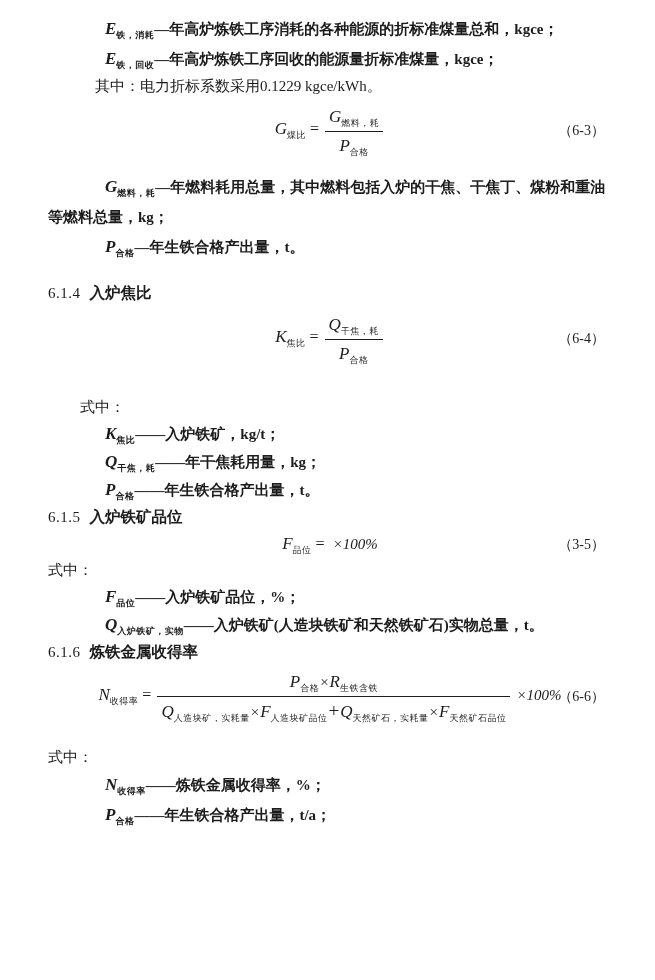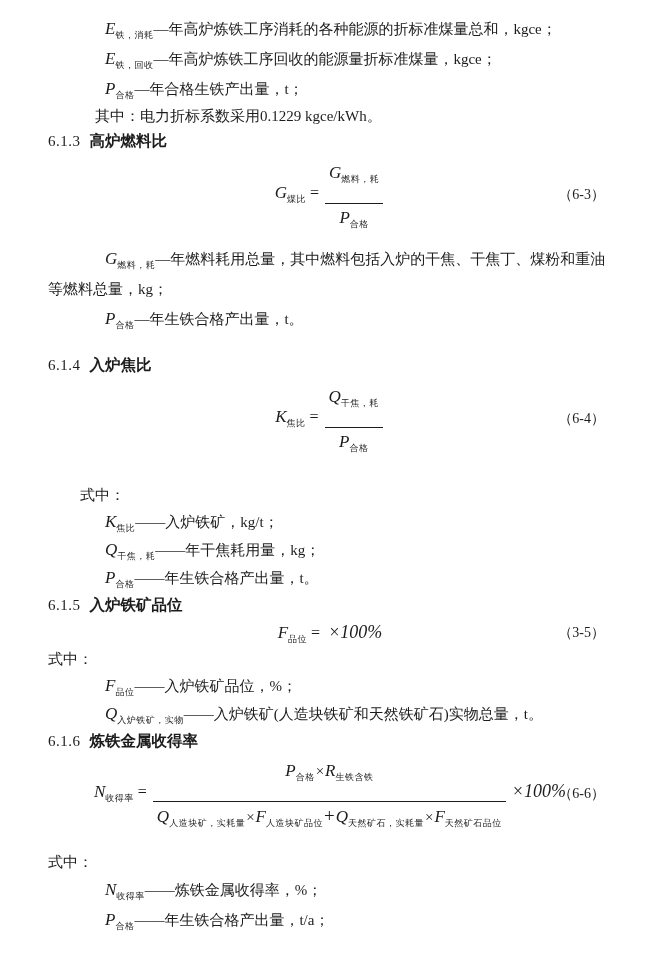--- a/index.html
+++ b/index.html
@@ -9,61 +9,59 @@
     margin:0 auto;
     background:#ffffff;
     box-sizing:border-box;
     padding:14px 43px 0 48px;
     font-family:"Liberation Serif","DejaVu Serif",serif;
     color:#1c1c1c;
     font-size:15px;
     overflow:hidden;
   }
   
-  .def{margin:0;padding-left:57px;line-height:30px;}
+  .def{margin:0;padding-left:57px;line-height:30px;font-weight:bold;}
   .def.hang{padding-left:0;text-indent:57px;}
   .def.tight{line-height:27px;}
   .note{margin:0;padding-left:47px;line-height:24px;}
   .where{margin:0;line-height:30px;}
   .where.indent{padding-left:32px;line-height:26px;}
   
   .heading{margin:0;line-height:26px;}
   .hnum{font-family:"Liberation Serif","DejaVu Serif",serif;margin-right:9px;letter-spacing:.5px;}
   .htitle{font-family:"Liberation Sans","DejaVu Sans",sans-serif;font-weight:bold;font-size:15.5px;}
   
   .v{font-style:italic;font-family:"Liberation Serif","DejaVu Serif",serif;font-size:17px;}
   sub.s{font-size:9px;font-style:normal;line-height:1;letter-spacing:.5px;}
   .formula{position:relative;text-align:center;}
   .f63{margin:6px 0 14px;}
   .f64{margin:6px 0 12px;}
   .f65{margin:4px 0 2px;}
   .f66{margin:4px 0 4px;}
   .eq-body{display:inline-block;vertical-align:middle;}
   .eqsign{font-size:16px;margin:0 4px;}
   .frac{display:inline-block;vertical-align:middle;text-align:center;margin:0 2px;}
-  .fnum{display:block;border-bottom:1px solid #1c1c1c;padding:1px 4px 18px;line-height:24px;}
+  .fnum{display:block;border-bottom:1px solid #1c1c1c;padding:1px 4px 2px;line-height:24px;}
   .fden{display:block;padding:2px 4px 0;line-height:24px;}
   .op{font-size:15px;margin:0 1px;}
   .op.big{font-size:19px;}
-  .mult{font-style:italic;font-size:18px;margin-left:4px;margin-top:44px;}
+  .mult{font-style:italic;font-size:15px;margin-left:4px;margin-top:44px;}
   .eq-tag{position:absolute;right:7px;top:50%;transform:translateY(-50%);font-size:14px;}
   .gap18{height:18px;}
   .gap16{height:16px;}
 </style>
 </head>
 <body>
 
 <div class="page">
 
   <p class="def"><i class="v">E</i><sub class="s">铁，消耗</sub><span>—年高炉炼铁工序消耗的各种能源的折标准煤量总和，kgce；</span></p>
   <p class="def"><i class="v">E</i><sub class="s">铁，回收</sub><span>—年高炉炼铁工序回收的能源量折标准煤量，kgce；</span></p>
-  <p class="def"><i class="v">P</i><sub class="s">合格</sub><span>—年合格生铁产出量，t；</span></p>
   <p class="note">其中：电力折标系数采用0.1229 kgce/kWh。</p>
 
-  <p class="heading"><span class="hnum">6.1.3</span><span class="htitle">高炉燃料比</span></p>
   <div class="formula f63">
     <span class="eq-body">
       <i class="v">G</i><sub class="s">煤比</sub><span class="eqsign">=</span><span class="frac"><span class="fnum"><i class="v">G</i><sub class="s">燃料，耗</sub></span><span class="fden"><i class="v">P</i><sub class="s">合格</sub></span></span>
     </span>
     <span class="eq-tag">（6-3）</span>
   </div>
   <p class="def hang"><i class="v">G</i><sub class="s">燃料，耗</sub><span>—年燃料耗用总量，其中燃料包括入炉的干焦、干焦丁、煤粉和重油等燃料总量，kg；</span></p>
   <p class="def"><i class="v">P</i><sub class="s">合格</sub><span>—年生铁合格产出量，t。</span></p>
 
   <div class="gap18"></div>

